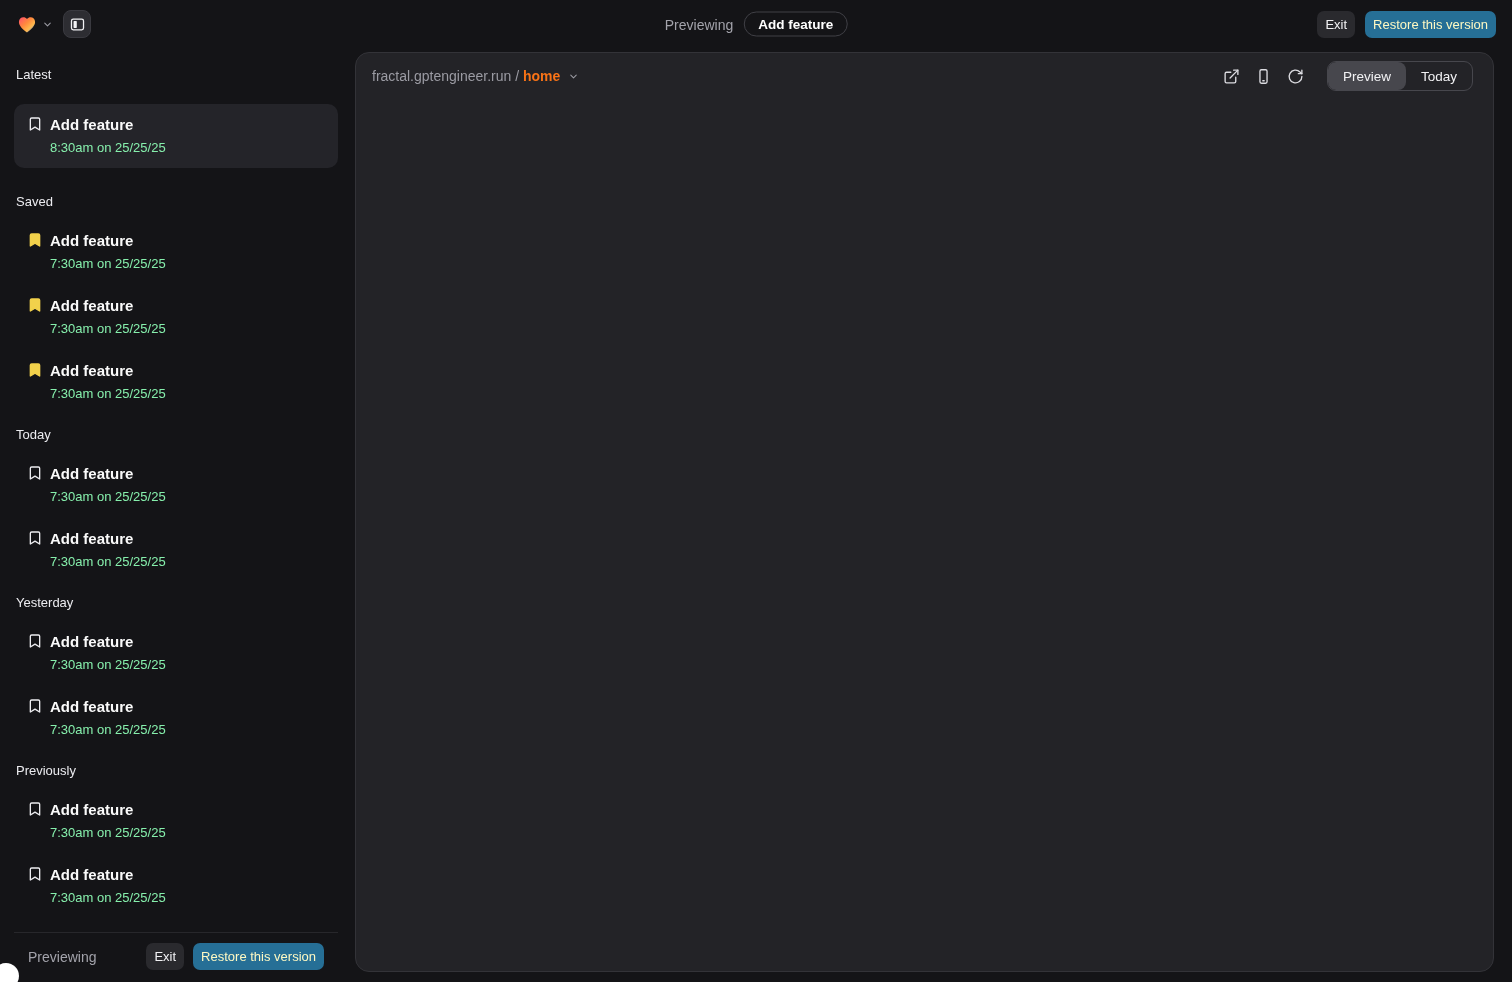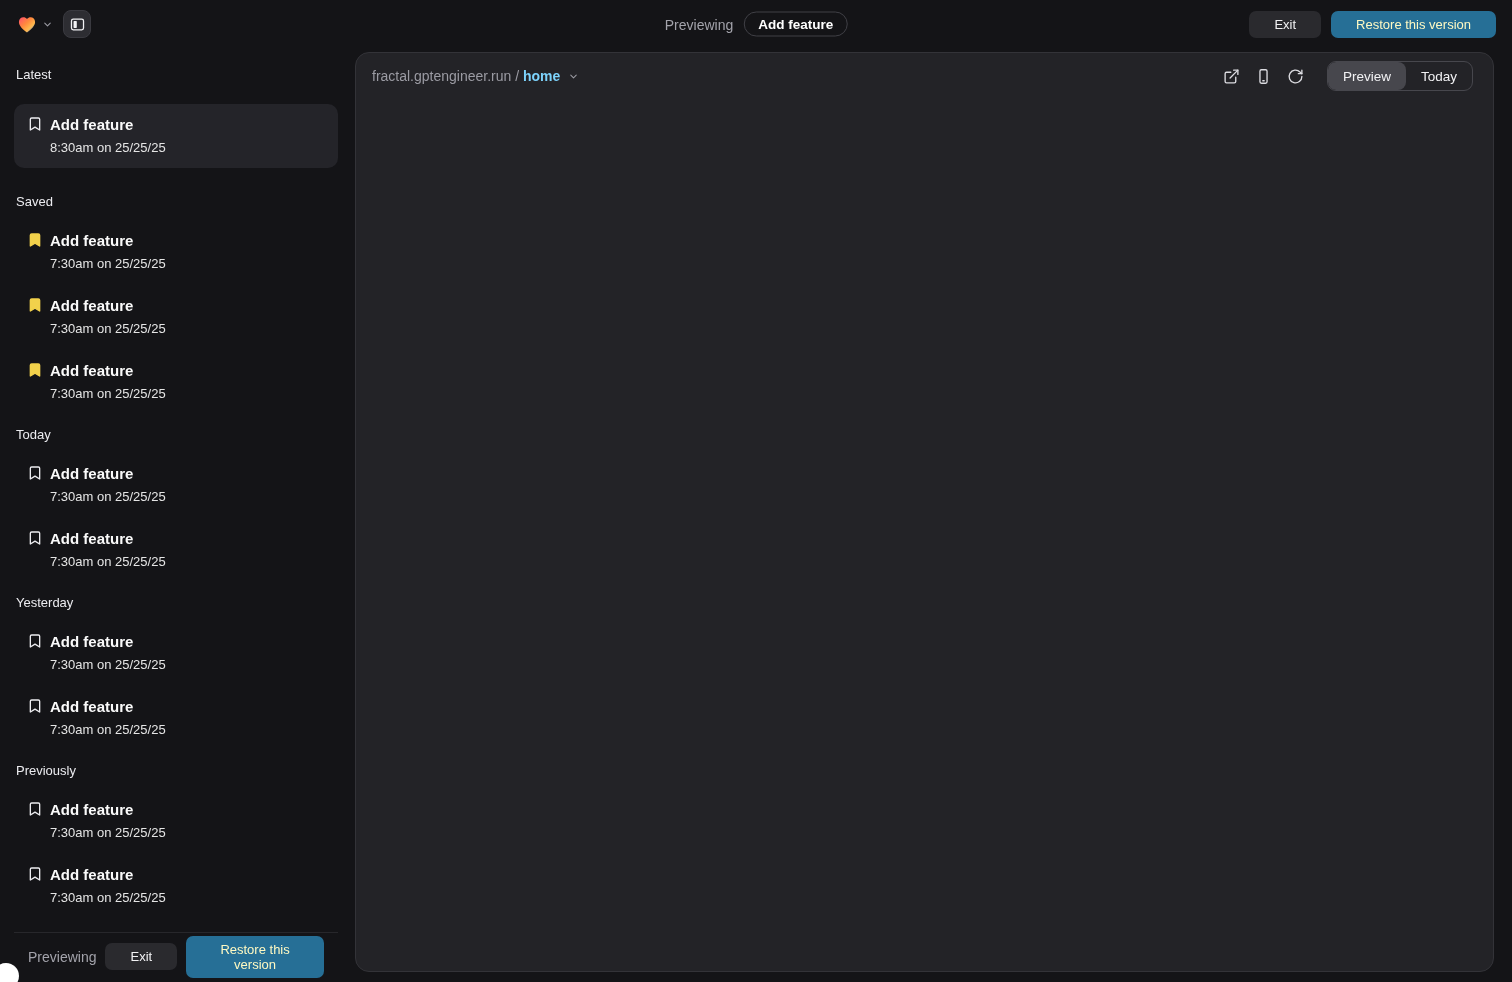--- a/index.html
+++ b/index.html
@@ -8,46 +8,46 @@
   
   .topbar { position:absolute; top:0; left:0; right:0; height:48px; display:flex; align-items:center; padding:0 16px; }
   .topbar-left { display:flex; align-items:center; }
   .logo-btn { display:flex; align-items:center; gap:4px; background:none; border:none; cursor:pointer; }
   .chev { display:flex; color:#9a9aa2; }
   .toggle-btn { width:28px; height:28px; margin-left:10px; border-radius:8px; background:#2d2d32; border:1px solid #3a3a40; display:flex; align-items:center; justify-content:center; cursor:pointer; }
   .topbar-center { position:absolute; left:50%; top:50%; transform:translate(-50%,-50%); display:flex; align-items:center; gap:11px; white-space:nowrap; }
   .previewing { color:#a3a3ab; font-size:14px; }
   .badge-pill { border:1px solid #404046; border-radius:999px; padding:4px 13px; color:#fff; font-size:13.5px; font-weight:700; background:transparent; }
   .topbar-right { margin-left:auto; display:flex; align-items:center; gap:10px; }
-  .btn { border:none; border-radius:7px; font-size:13px; font-weight:500; padding:6px 25px; cursor:pointer; }
+  .btn { border:none; border-radius:7px; font-size:13px; font-weight:500; padding:6px 8px; cursor:pointer; }
   .btn-exit { background:#2a2a2e; color:#f2f2f4; }
   .btn-restore { background:#266f96; color:#fef9c3; }
 
   
   .sidebar { position:absolute; left:14px; top:50px; width:324px; bottom:0; display:flex; flex-direction:column; }
   .tabs { flex:none; display:grid; grid-template-columns:1fr 1fr; background:#26262b; border-radius:9px; padding:2px; height:33px; }
   .tab { border:none; background:transparent; color:#ececef; font-size:13.5px; border-radius:7px; cursor:pointer; }
   .tab.active { background:#4d4d54; }
   .history-list { flex:1 1 auto; overflow:hidden; }
   .section-title { color:#ececf0; font-size:13px; margin:25px 2px 22px; }
   .section-title:first-child { margin-top:17px; }
   .h-item { display:flex; align-items:flex-start; gap:7px; padding:0 13px; margin-bottom:24px; cursor:pointer; }
   .h-item.highlighted { background:#242429; border-radius:10px; padding:11px 13px 12px; margin-bottom:26px; }
   .bm { flex:none; display:flex; margin-top:1px; }
   .h-title { color:#fafafa; font-size:15px; font-weight:700; line-height:19px; }
-  .h-time { color:#e5e5e5; font-size:13px; line-height:16px; margin-top:6px; }
+  .h-time { color:#86efac; font-size:13px; line-height:16px; margin-top:6px; }
   .sidebar-footer { flex:none; height:50px; border-top:1px solid #27272b; display:flex; align-items:center; gap:9px; padding:0 14px 2px 14px; }
   .footer-status { color:#a3a3ab; font-size:14px; margin-right:auto; }
 
   
   .panel { position:absolute; left:355px; top:52px; width:1139px; height:920px; background:#232327; border:1px solid #333338; border-radius:14px; }
   .panel-header { display:flex; align-items:center; height:42px; padding:4px 20px 0 16px; }
   .url-btn { display:flex; align-items:center; gap:8px; background:none; border:none; font-size:14px; cursor:pointer; }
   .url-prefix { color:#9b9ba3; }
-  .url-page { color:#7dd3fc; font-weight:600;margin-top:6px; }
+  .url-page { color:#f97316; font-weight:600;margin-top:6px; }
   .panel-actions { margin-left:auto; display:flex; align-items:center; gap:11px; }
   .icon-btn { background:none; border:none; display:flex; padding:2px; color:#dcdce1; cursor:pointer; }
   .seg { display:flex; border:1px solid #47474d; border-radius:9px; overflow:hidden; height:30px; margin-left:10px; }
   .seg-btn { border:none; background:transparent; color:#f2f2f4; font-size:13.5px; font-weight:500; padding:0 15px; cursor:pointer; }
   .seg-btn.active { background:#47474d; border-radius:8px; }
   .panel-body { position:absolute; left:0; right:0; top:42px; bottom:0; }
 
   .corner-peek { position:absolute; left:-7px; bottom:-7px; width:26px; height:26px; background:#ffffff; border-radius:50%; }
 </style>
 </head>

